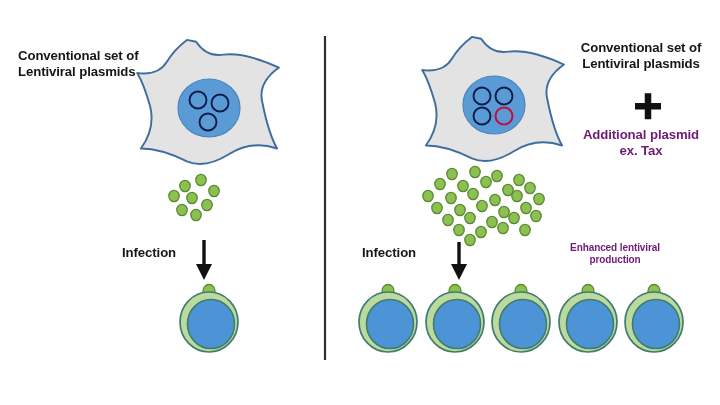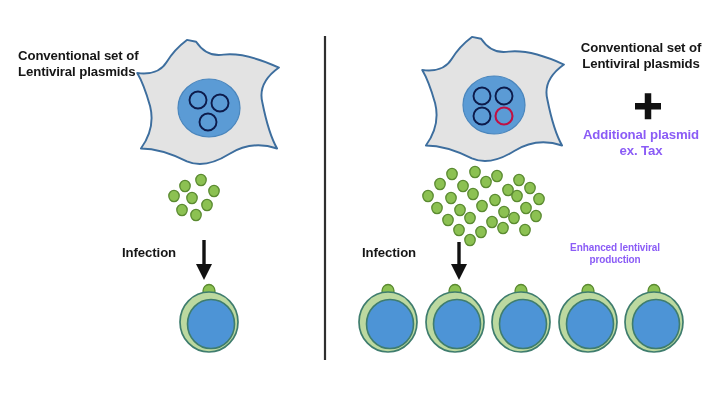--- a/index.html
+++ b/index.html
@@ -30,21 +30,21 @@
   .label-text {
     position: absolute;
     font-family: "Liberation Sans", sans-serif;
     font-weight: bold;
     line-height: 1.22;
     white-space: pre-line;
     color: #161616;
     letter-spacing: -0.1px;
   }
   .label-black { color: #161616; }
-  .label-red { color: #8b5cf6; }
+  .label-red { color: #701a75; }
 
   #left-title {
     left: 18px;
     top: 48px;
     font-size: 13.2px;
     text-align: left;
   }
   #right-title {
     left: 566px;
     top: 40px;

